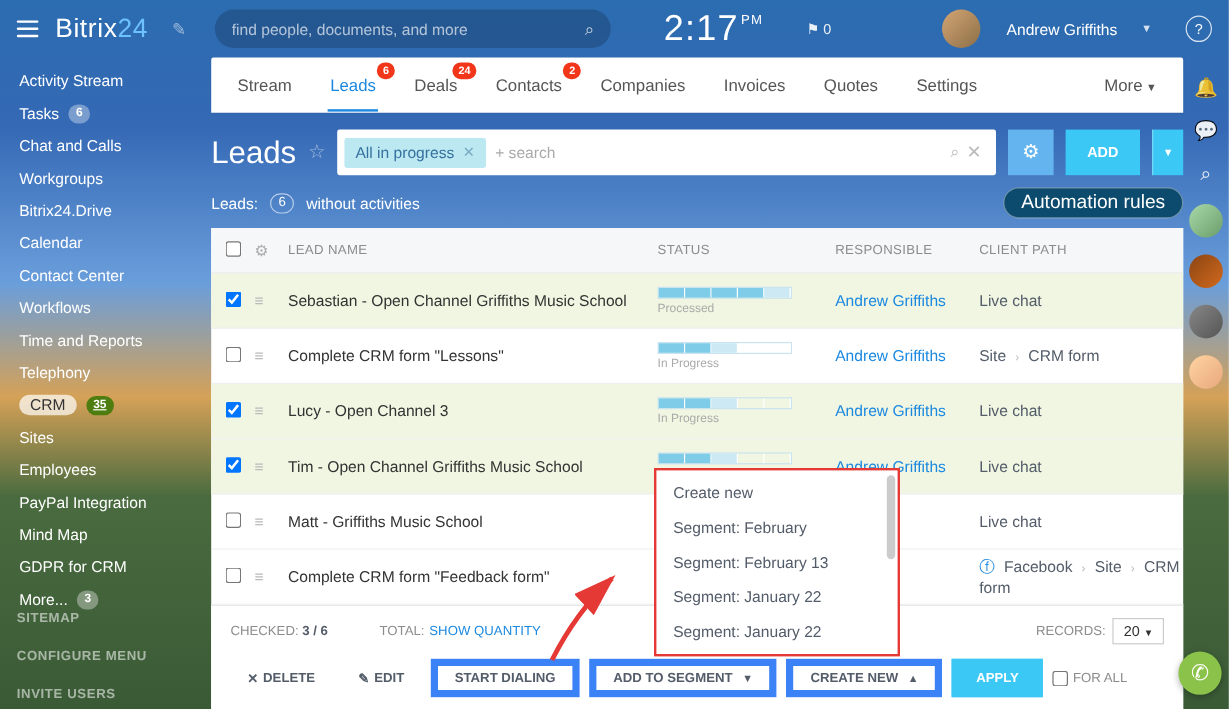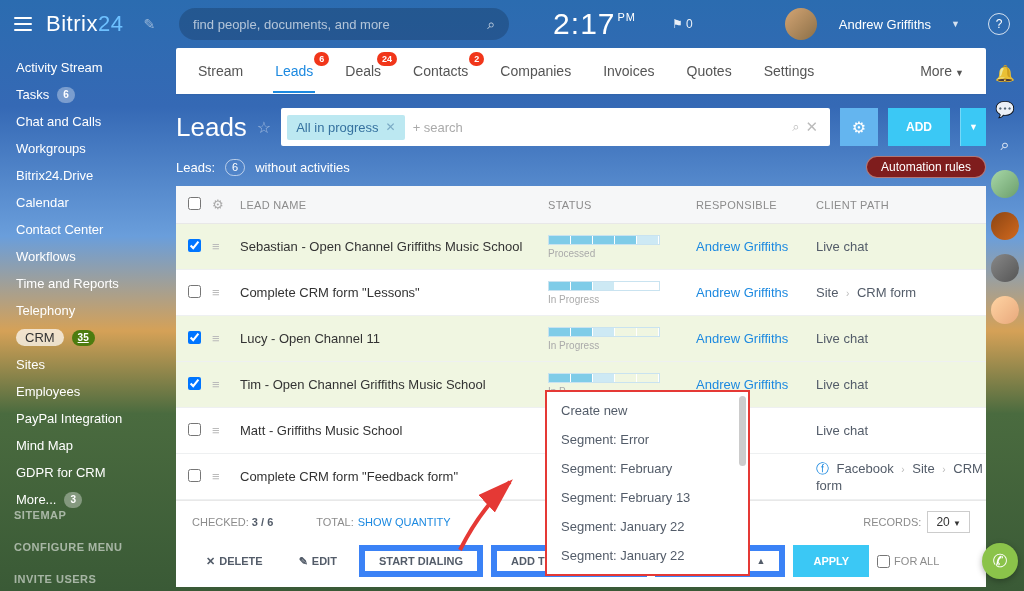--- a/index.html
+++ b/index.html
@@ -52,21 +52,21 @@
 .filter-box input::placeholder { color:#aaa; }
 .filter-box .mag2 { color:#bbb; font-size:13px; margin-right:6px; }
 .filter-box .xx { color:#bbb; font-size:15px; margin-right:6px; cursor:pointer; }
 .gear-btn { width:38px; height:38px; background:#64b5ef; display:flex; align-items:center; justify-content:center; color:#fff; font-size:16px; cursor:pointer; }
 .add-btn { height:38px; background:#3bc8f5; color:#fff; font-size:12px; font-weight:bold; padding:0 18px; display:flex; align-items:center; cursor:pointer; }
 .add-split { width:26px; height:38px; background:#3bc8f5; border-left:1px solid rgba(255,255,255,.3); display:flex; align-items:center; justify-content:center; color:#fff; font-size:9px; cursor:pointer; }
 
 .subbar { display:flex; align-items:center; color:#fff; font-size:13px; margin-bottom:8px; gap:10px; }
 .subbar .cnt { border:1px solid rgba(255,255,255,.6); border-radius:9px; font-size:11px; padding:0 6px; line-height:15px; }
 .subbar .sp { flex:1; }
-.auto-btn { background:#7f1d1d; border:1px solid rgba(255,255,255,.4); border-radius:13px; padding:3px 14px; font-size:12px; cursor:pointer; }
+.auto-btn { background:#0c4a6e; border:1px solid rgba(255,255,255,.4); border-radius:13px; padding:3px 14px; font-size:16px; cursor:pointer; }
 .view { font-size:13px; cursor:pointer; padding:2px 0; }
 .view.active { border-bottom:2px solid #fff; }
 
 .grid { background:#fff; }
 .ghead { display:flex; align-items:center; height:38px; background:#f6f7f8; border-bottom:1px solid #e8e8e8; font-size:11px; color:#8c8c8c; text-transform:uppercase; letter-spacing:.3px; }
 .c-chk { width:36px; text-align:center; }
 .c-menu { width:24px; color:#bbb; font-size:13px; }
 .c-gear { width:24px; color:#aaa; font-size:13px; }
 .c-name { flex:1; padding-left:4px; }
 .c-status { width:148px; }
@@ -278,21 +278,21 @@
               <span class=""></span>
             </div>
             <div class="status-txt">In Progress</div>
           </div>
           <div class="c-resp"><span class="resp-link">Andrew Griffiths</span></div>
           <div class="c-path path">Site <span class="sep">›</span> CRM form</div>
         </div>
         <div class="row sel">
           <div class="c-chk"><input type="checkbox" checked="" style=""></div>
           <div class="c-menu">≡</div>
-          <div class="c-name"><span class="lead-name">Lucy - Open Channel 11</span></div>
+          <div class="c-name"><span class="lead-name">Lucy - Open Channel 3</span></div>
           <div class="c-status">
             <div class="status-bar">
               <span class="fill"></span>
               <span class="fill"></span>
               <span class="half"></span>
               <span class=""></span>
               <span class=""></span>
             </div>
             <div class="status-txt">In Progress</div>
           </div>
@@ -381,21 +381,20 @@
       </div>
     </div>
   </div>
 </div>
 
 <div class="popup" id="popup">
   <div class="scroll">
       <div class="thumb"></div>
     </div>
 <div class="item">Create new</div>
-    <div class="item">Segment: Error</div>
     <div class="item">Segment: February</div>
     <div class="item">Segment: February 13</div>
     <div class="item">Segment: January 22</div>
     <div class="item">Segment: January 22</div>
   </div>
 
 <svg class="arrow" width="100" height="100">
   <defs>
       <marker id="ah" markerWidth="10" markerHeight="10" refX="8" refY="3" orient="auto">
         <path d="M0,0 L9,3 L0,6 Z" fill="#e53935"></path>

